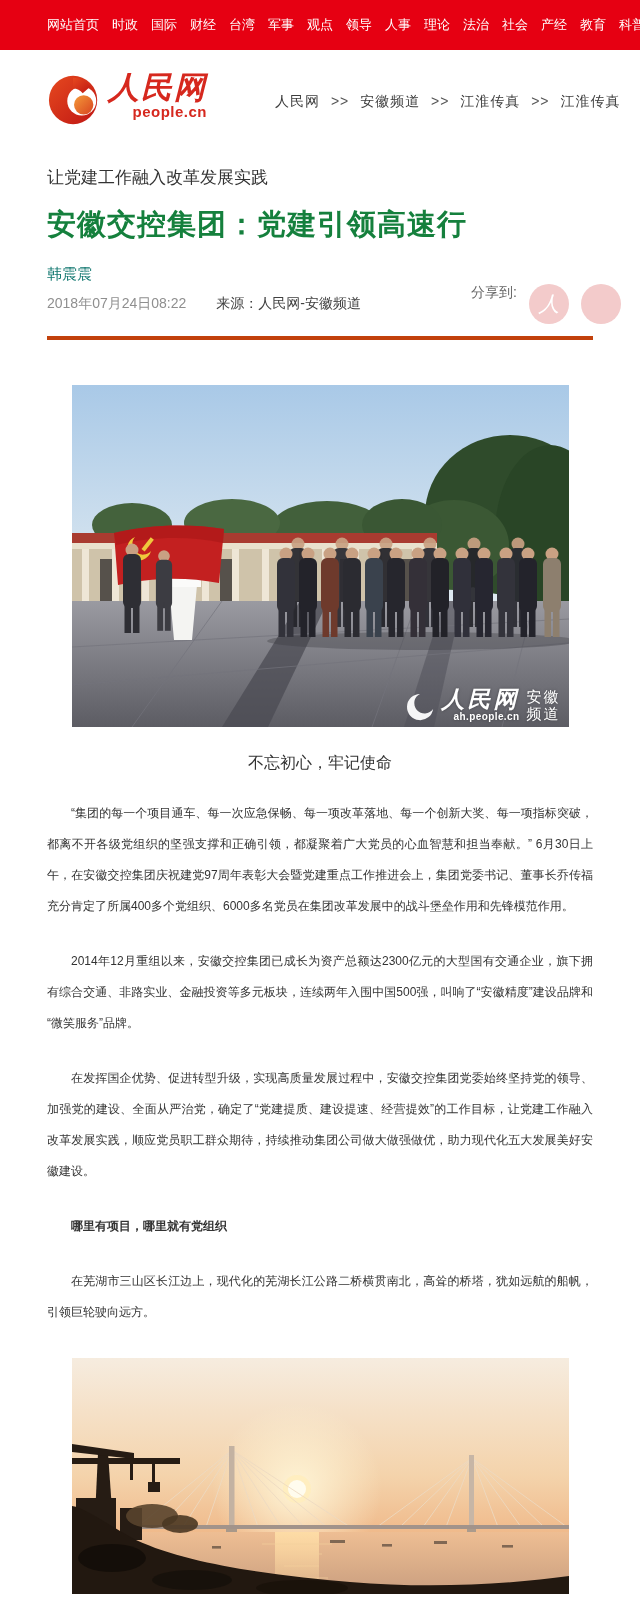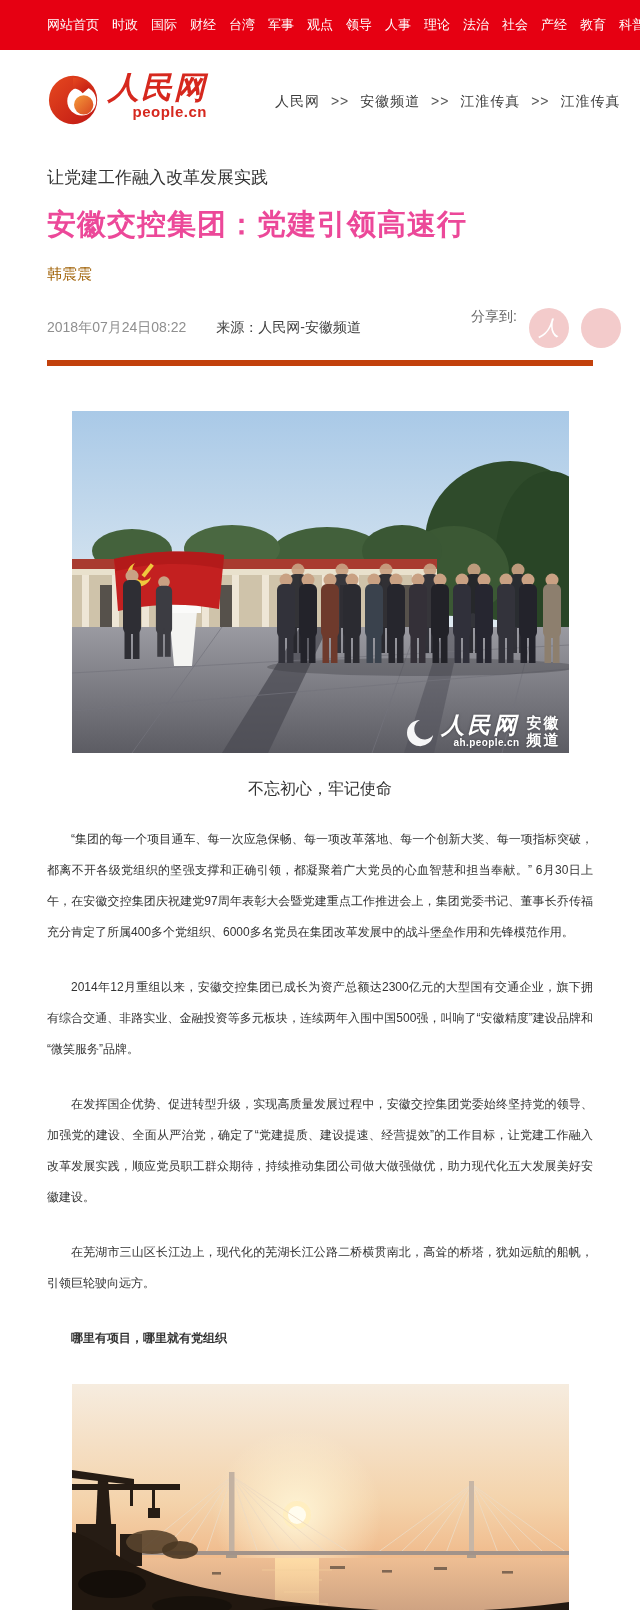--- a/index.html
+++ b/index.html
@@ -14,40 +14,40 @@
   .logo{display:flex;align-items:flex-start;gap:5px;cursor:pointer;}
   .logo-text{display:flex;flex-direction:column;align-items:flex-end;}
   .logo-cn{font-size:31px;font-weight:bold;font-style:italic;color:#d6281e;line-height:1.05;letter-spacing:2px;}
   .logo-en{font-size:15px;font-weight:bold;color:#d6281e;margin-top:-2px;letter-spacing:.5px;}
   .breadcrumb{margin-left:68px;font-size:14px;color:#3d3d3d;letter-spacing:1px;}
   .breadcrumb a{color:#3d3d3d;text-decoration:none;cursor:pointer;}
   .breadcrumb .sep{margin:0 6px;color:#555;}
   
   .content{margin:0 47px;}
   .kicker{font-size:17px;color:#333;margin-top:20px;}
-  h1.title{font-size:29px;color:#ec4899;font-weight:700;margin:16px 0 20px;letter-spacing:1px;}
-  .author{font-size:15px;color:#a16207;margin-bottom:24px;}
+  h1.title{font-size:29px;color:#15803d;font-weight:700;margin:16px 0 20px;letter-spacing:1px;}
+  .author{font-size:15px;color:#0f766e;}
   .meta{display:flex;align-items:center;font-size:14px;color:#8f8f8f;
-        padding-bottom:12px;border-bottom:6px solid #c2410c;}
+        padding-bottom:12px;border-bottom:4px solid #c2410c;}
   .meta .source-label,.meta .source{color:#404040;}
   .meta .source-wrap{margin-left:30px;}
   .share{margin-left:auto;display:flex;align-items:flex-start;color:#666;}
   .share-circle{width:40px;height:40px;border-radius:50%;background:#f3cbcb;color:#fff;
                 display:flex;align-items:center;justify-content:center;
                 font-size:21px;font-style:italic;margin-left:12px;flex:0 0 auto;cursor:pointer;}
   .share-circle.clipped{margin-right:-28px;}
   
   figure{margin:45px auto 0;width:497px;position:relative;padding:0;}
   figure svg{display:block;}
   .wm{position:absolute;right:8px;bottom:5px;display:flex;align-items:flex-end;gap:7px;
       color:#fff;text-shadow:0 0 3px rgba(0,0,0,.35);pointer-events:none;}
   .wm-main{display:flex;flex-direction:column;align-items:flex-end;line-height:1;}
   .wm-site{font-size:23px;font-weight:bold;font-style:italic;letter-spacing:3px;}
   .wm-url{font-size:10px;font-weight:bold;letter-spacing:.4px;margin-top:1px;text-align:right;}
-  .wm-channel{font-size:15px;font-weight:700;line-height:1.1;letter-spacing:2px;}
+  .wm-channel{font-size:15px;font-weight:400;line-height:1.1;letter-spacing:2px;}
   .caption{text-align:center;font-size:16px;color:#333;margin:26px 0 2px;}
   .para{font-size:12px;line-height:31px;text-indent:2em;margin:24px 0;color:#333;text-align:justify;}
   .subhead{font-weight:bold;}
   figure.second{margin-top:30px;}
 </style>
 </head>
 <body>
 
 <nav class="topnav">
   <span>网站首页</span>
@@ -225,22 +225,22 @@
         <span>安徽</span><br>
         <span>频道</span>
       </span>
     </div>
   </figure>
   <div class="caption">不忘初心，牢记使命</div>
 
   <p class="para">“集团的每一个项目通车、每一次应急保畅、每一项改革落地、每一个创新大奖、每一项指标突破，都离不开各级党组织的坚强支撑和正确引领，都凝聚着广大党员的心血智慧和担当奉献。” 6月30日上午，在安徽交控集团庆祝建党97周年表彰大会暨党建重点工作推进会上，集团党委书记、董事长乔传福充分肯定了所属400多个党组织、6000多名党员在集团改革发展中的战斗堡垒作用和先锋模范作用。</p>
   <p class="para">2014年12月重组以来，安徽交控集团已成长为资产总额达2300亿元的大型国有交通企业，旗下拥有综合交通、非路实业、金融投资等多元板块，连续两年入围中国500强，叫响了“安徽精度”建设品牌和“微笑服务”品牌。</p>
   <p class="para">在发挥国企优势、促进转型升级，实现高质量发展过程中，安徽交控集团党委始终坚持党的领导、加强党的建设、全面从严治党，确定了“党建提质、建设提速、经营提效”的工作目标，让党建工作融入改革发展实践，顺应党员职工群众期待，持续推动集团公司做大做强做优，助力现代化五大发展美好安徽建设。</p>
+  <p class="para subhead">哪里有项目，哪里就有党组织</p>
   <p class="para">在芜湖市三山区长江边上，现代化的芜湖长江公路二桥横贯南北，高耸的桥塔，犹如远航的船帆，引领巨轮驶向远方。</p>
-  <p class="para subhead">哪里有项目，哪里就有党组织</p>
 
   <figure class="second">
     <svg viewBox="0 0 497 236" width="497" height="236" role="img" aria-hidden="true">
       <defs>
         <linearGradient id="sky2" x1="0" y1="0" x2="0" y2="1">
           <stop offset="0" stop-color="#f6ecdf"></stop>
             <stop offset=".5" stop-color="#f4d3ab"></stop>
           <stop offset=".78" stop-color="#efb686"></stop>
             <stop offset="1" stop-color="#eaa877"></stop>
         </linearGradient>

